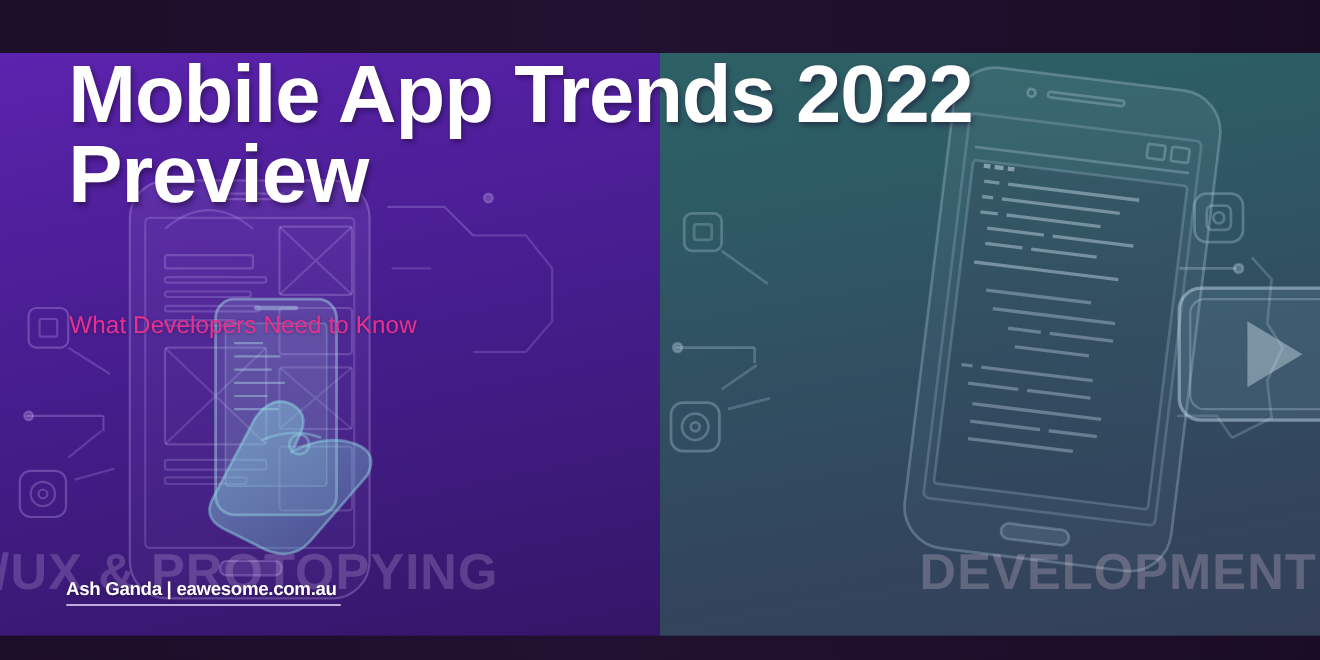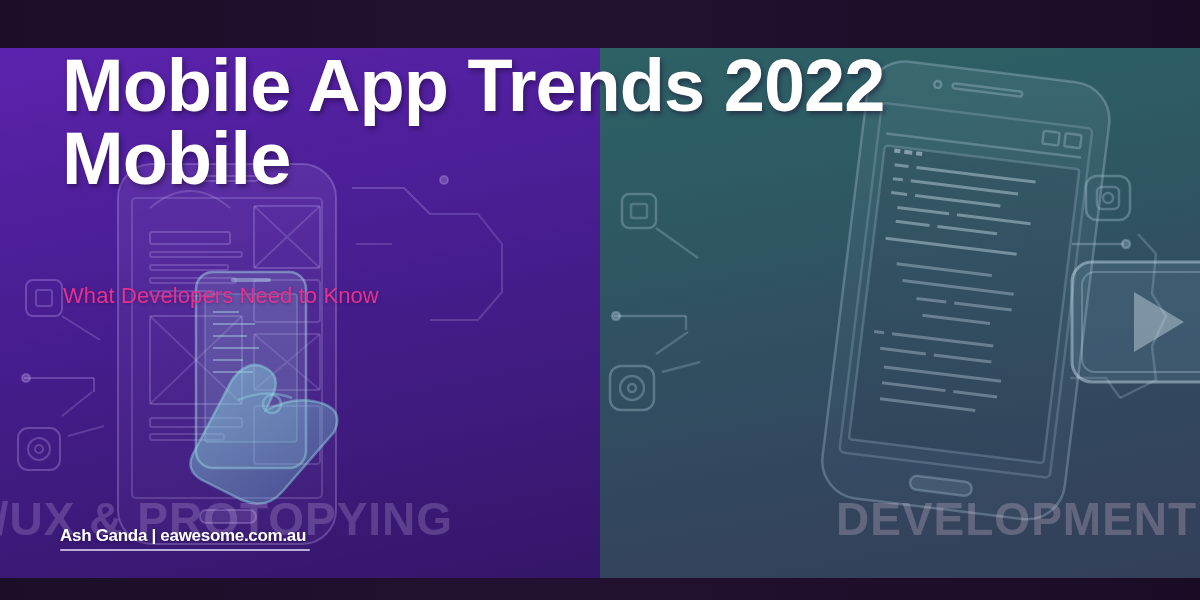--- a/index.html
+++ b/index.html
@@ -272,21 +272,21 @@
     </div>
   </div>
 
   <div class="bar bar-top"></div>
   <div class="bar bar-bottom"></div>
 
   <div class="content">
 
     <div class="title">
       <div>Mobile App Trends 2022</div>
-      <div>Mobile</div>
+      <div>Preview</div>
     </div>
 
     <div class="subtitle">What Developers Need to Know</div>
 
     <div class="footer">
       <div class="footer-text">Ash Ganda | eawesome.com.au</div>
       <div class="footer-rule"></div>
     </div>
 
   </div>

